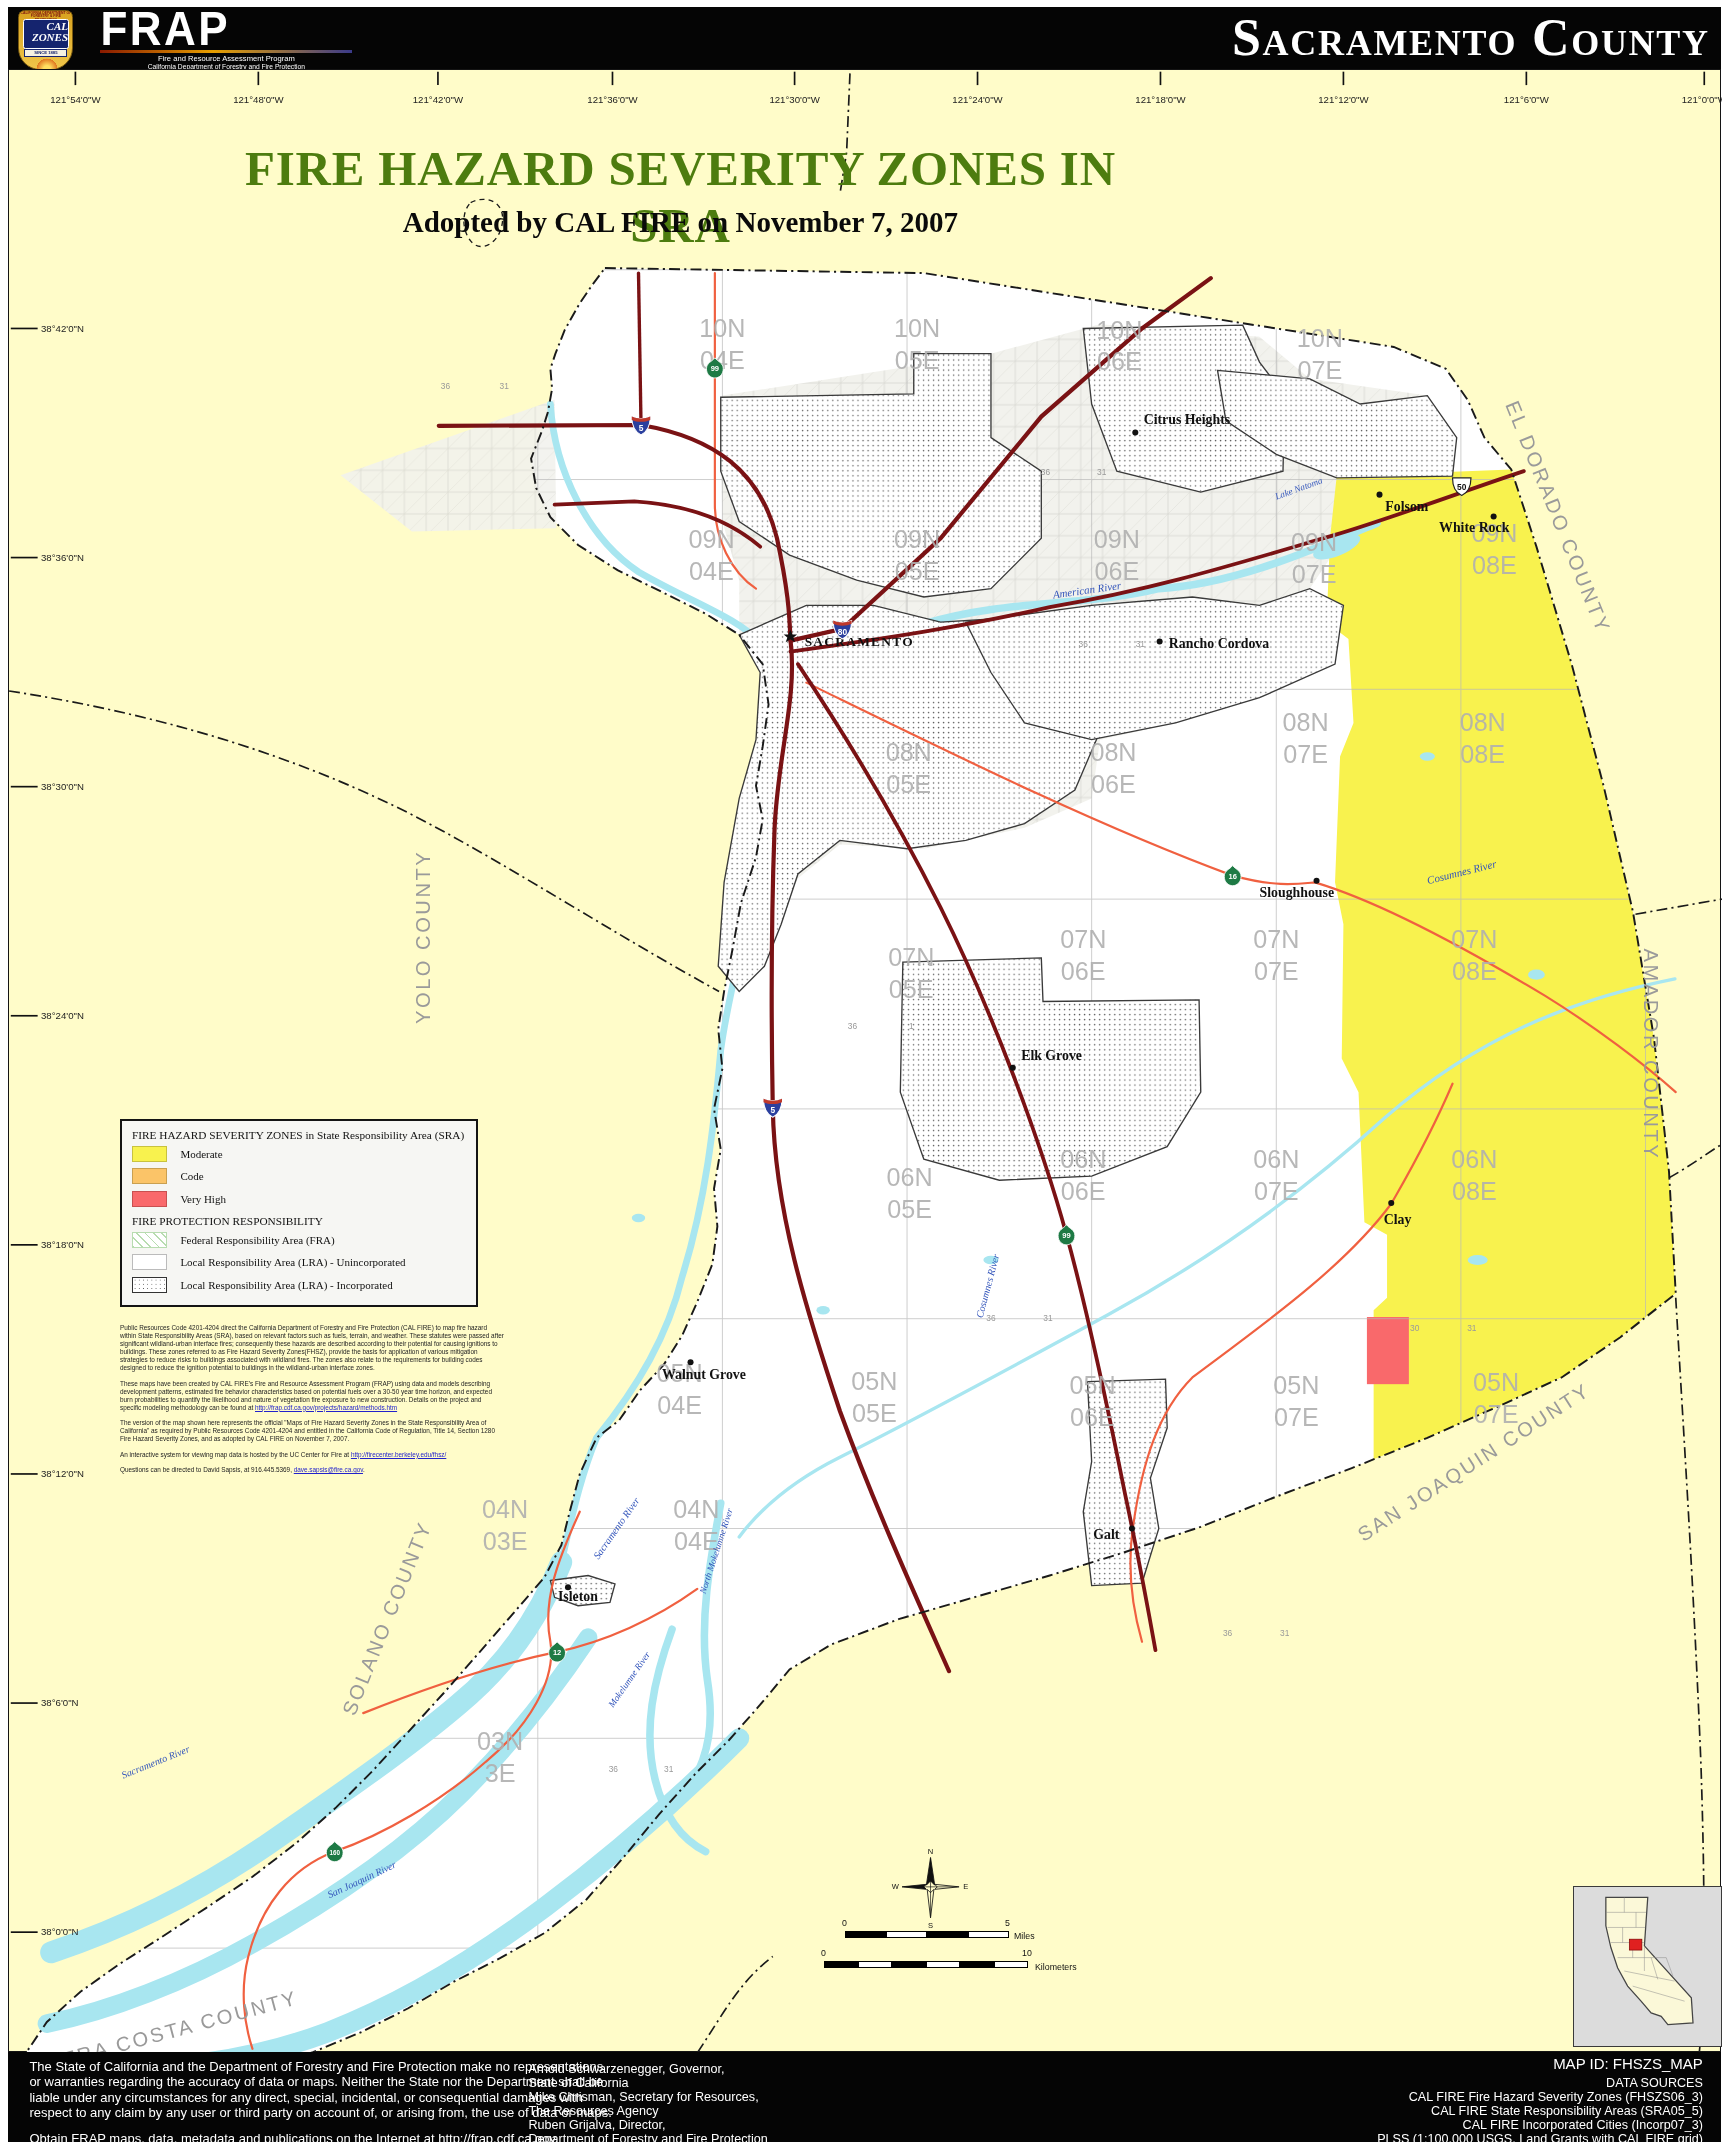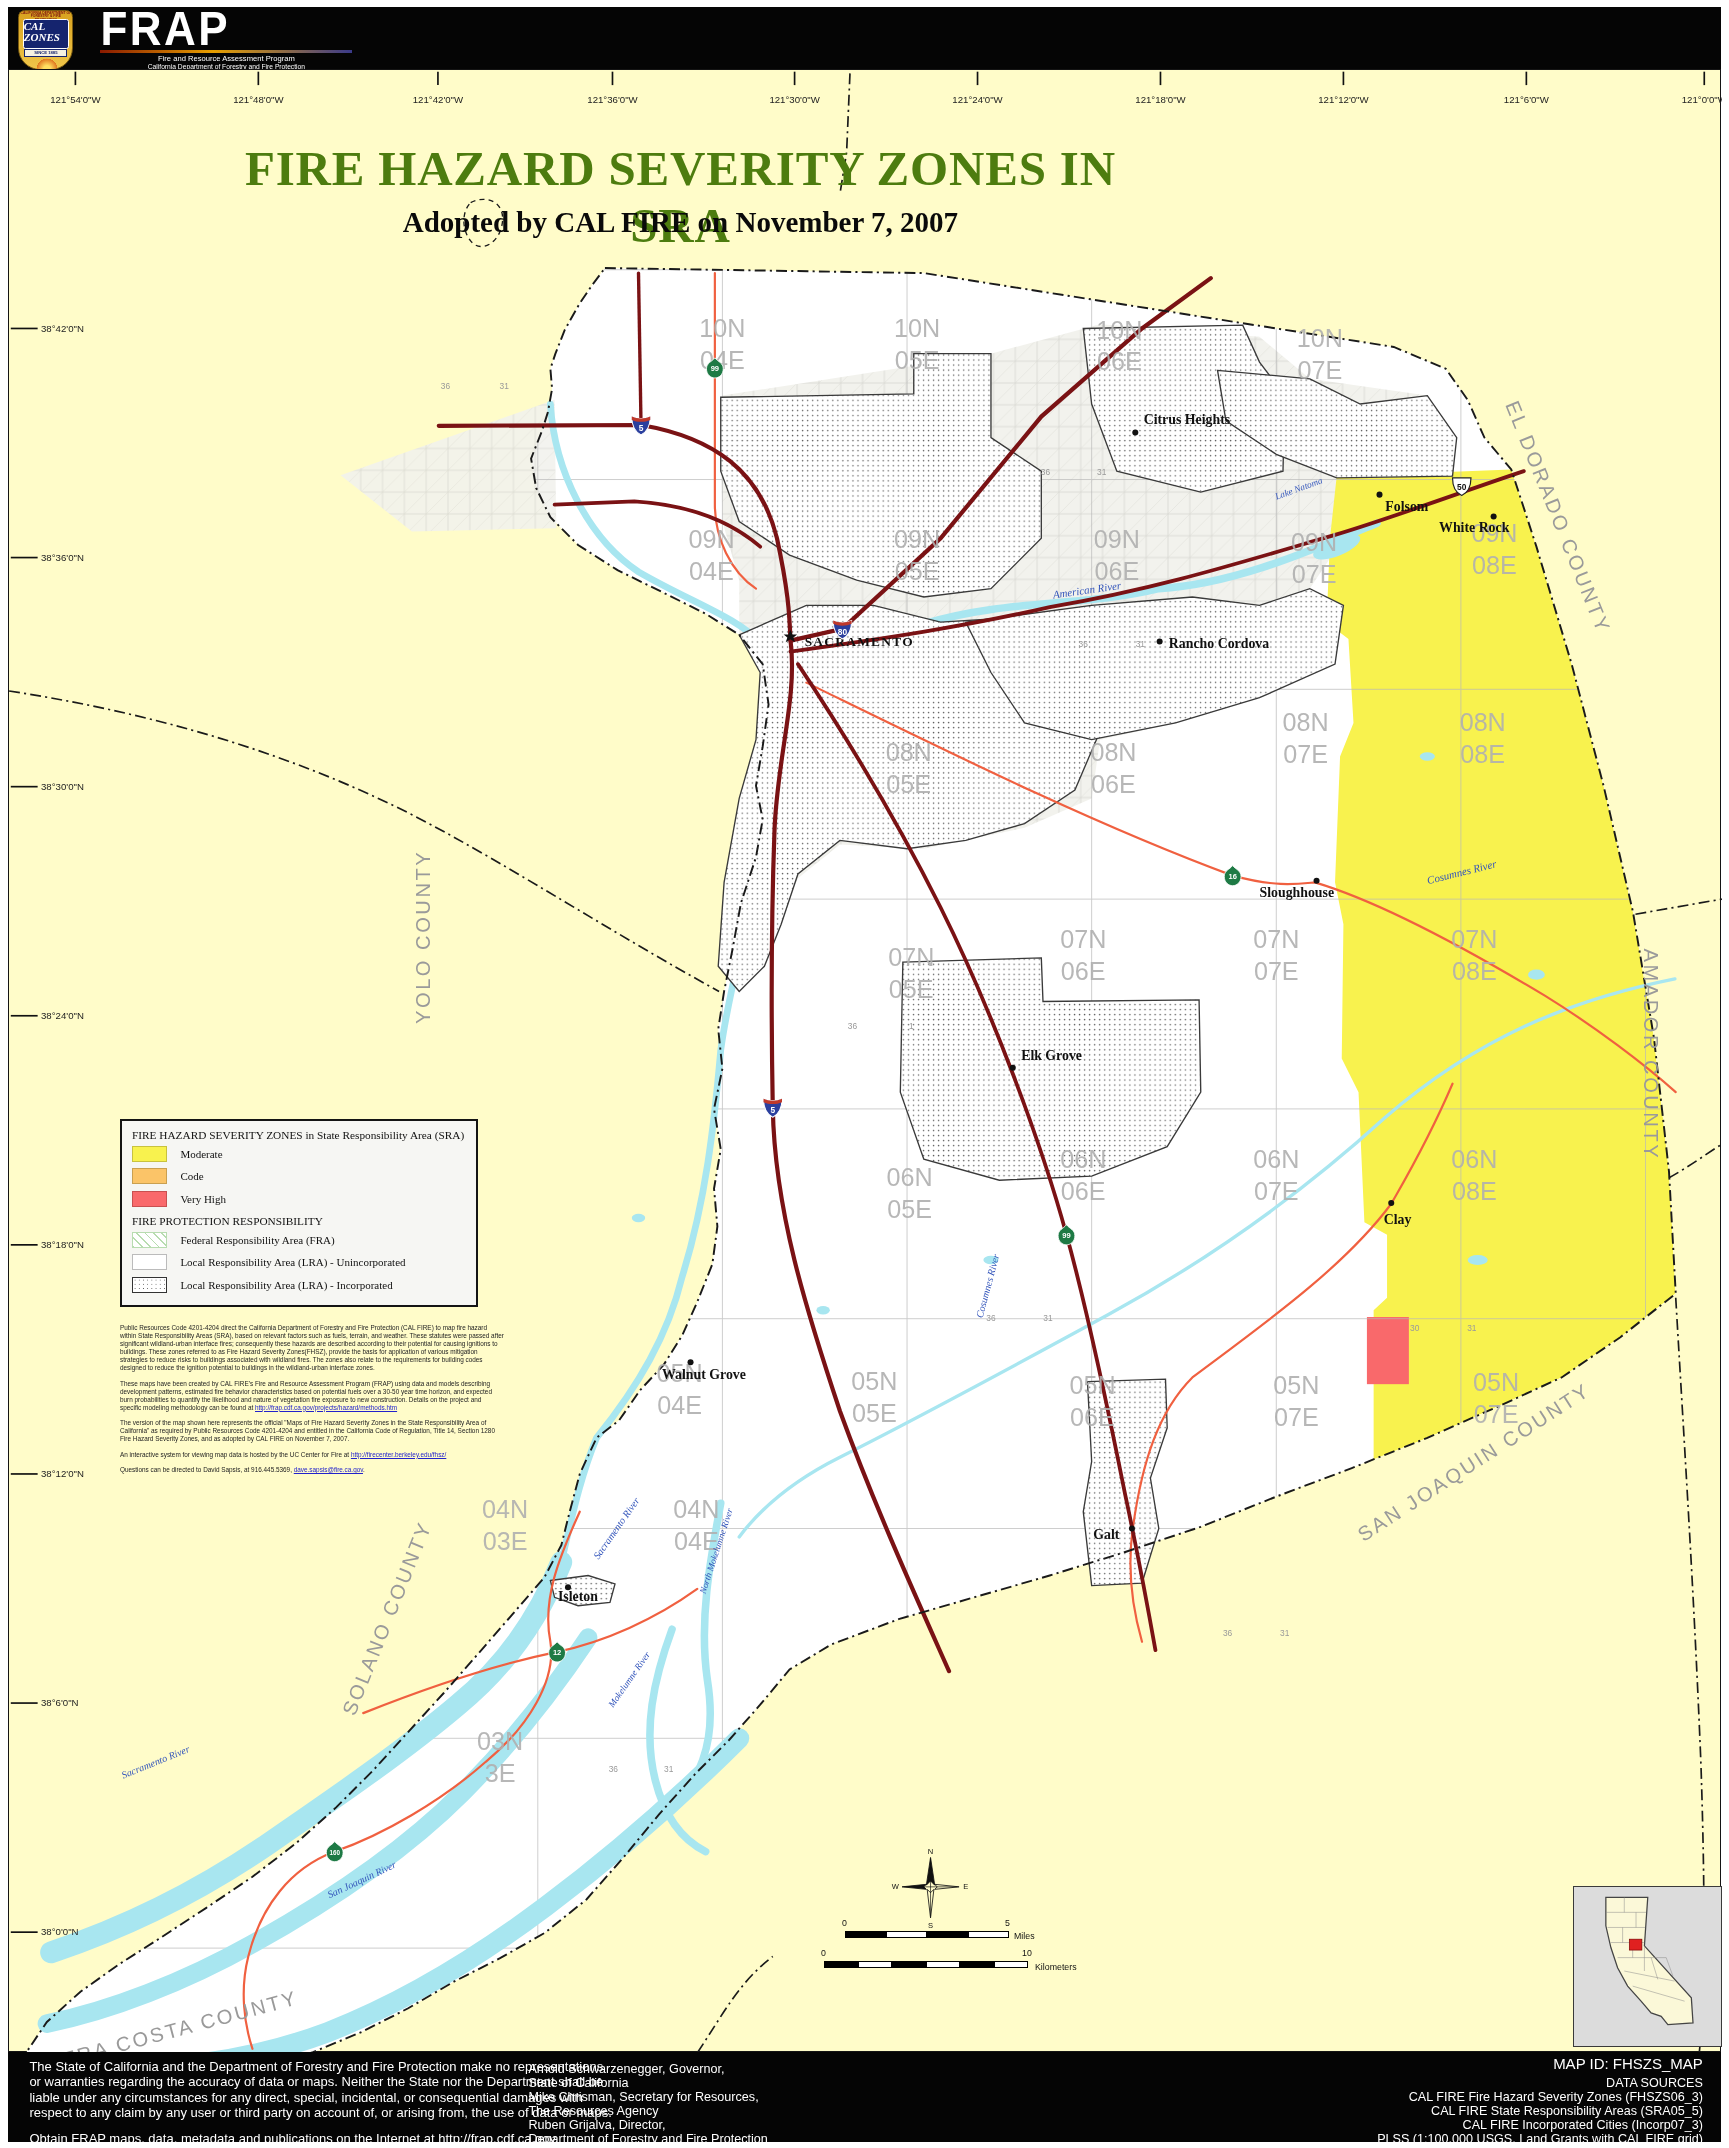--- a/index.html
+++ b/index.html
@@ -1,21 +1,21 @@
 <!DOCTYPE html>
 <html style="font-size:13.4px"><head>
 <meta charset="utf-8">
 <style>
   html,body{margin:0;padding:0;background:#ffffff;}
   .page{position:relative;width:1729px;height:2148px;background:#ffffff;font-family:"Liberation Sans",sans-serif;overflow:hidden;}
   
   .topbar{position:absolute;left:8.4px;top:6.7px;width:1713px;height:62px;background:#050505;}
   .badge{position:absolute;left:10px;top:3.4px;width:55px;height:60px;background:linear-gradient(#d8a21e,#f0c64a);border:1.7px solid #7a5a10;border-radius:6.7px 6.7px 22px 22px;box-sizing:border-box;overflow:hidden;}
   .badge-arc{position:absolute;left:0;top:0.8px;width:100%;font-size:3.4px;color:#7a1010;text-align:center;font-weight:bold;line-height:3.4px;}
-  .badge-band{position:absolute;left:3.4px;top:7.6px;right:3.4px;height:28.5px;background:#15246e;border:0.8px solid #fff;border-radius:2.5px;text-align:left;}
+  .badge-band{position:absolute;left:3.4px;top:7.6px;right:3.4px;height:28.5px;background:#15246e;border:0.8px solid #fff;border-radius:2.5px;text-align:right;}
   .badge-cal{color:#fff;font-style:italic;font-weight:bold;font-family:"Liberation Serif",serif;font-size:11px;line-height:12.6px;display:block;}
   .badge-fire{color:#fff;font-style:italic;font-weight:bold;font-family:"Liberation Serif",serif;font-size:11px;line-height:11px;display:block;}
   .badge-since{position:absolute;left:5px;right:5px;top:38px;background:#f6f2e2;color:#15246e;font-size:4.2px;font-weight:bold;text-align:center;border:0.8px solid #15246e;line-height:5.9px;}
   .badge-sun{position:absolute;left:17px;top:45px;width:22px;height:13.4px;background:radial-gradient(circle at 50% 100%,#ffdf60 20%,#e07820 60%,transparent 62%);}
   .fraplogo{position:absolute;left:92px;top:1.7px;width:285px;height:59px;color:#fff;}
   .frap-word{font-weight:bold;font-size:44px;line-height:42px;letter-spacing:2.5px;font-family:"Liberation Sans",sans-serif;transform:scaleY(1.08);}
   .frap-grad{margin-top:0px;height:2.5px;width:252px;background:linear-gradient(90deg,#8a1a00,#e8a000 45%,#3a3a8a 100%);}
   .frap-sub1{font-size:7.6px;line-height:9.2px;margin-top:0.8px;text-align:center;width:252px;}
   .frap-sub2{font-size:6.7px;line-height:7.6px;text-align:center;width:252px;}
   .county-title{position:absolute;right:11.7px;top:3.4px;color:#ffffff;font-family:"Liberation Serif",serif;font-variant:small-caps;font-size:52px;font-weight:bold;letter-spacing:1.7px;line-height:55px;}
@@ -72,20 +72,21 @@
       </div>
       <div class="badge-since">SINCE 1885</div>
       <div class="badge-sun"></div>
     </div>
     <div class="fraplogo">
       <div class="frap-word">FRAP</div>
       <div class="frap-grad"></div>
       <div class="frap-sub1">Fire and Resource Assessment Program</div>
       <div class="frap-sub2">California Department of Forestry and Fire Protection</div>
     </div>
+    <div class="county-title">Sacramento County</div>
   </div>
 
   <div class="maparea">
     <svg width="1713" height="1983" viewBox="10 82 2041 2363">
       <defs>
         <clipPath id="countyClip">
             <path d="M720,318 L1100,324 L1660,412 L1722,438 L1748,475 L1768,520 L1800,558 L1830,650 L1872,790 L1910,935 L1945,1085 L1970,1235 L1988,1395 L1996,1540 L1930,1592 L1860,1640 L1790,1672 L1700,1712 L1610,1748 L1520,1782 L1430,1818 L1340,1848 L1250,1876 L1160,1902 L1070,1928 L990,1958 L940,1988 L905,2030 L868,2072 L828,2112 L785,2160 L742,2212 L698,2262 L648,2302 L595,2332 L540,2360 L485,2392 L430,2420 L372,2444 L310,2464 L248,2482 L185,2495 L120,2498 L62,2478 L30,2445 L55,2408 L95,2372 L140,2340 L190,2308 L245,2272 L300,2235 L352,2195 L400,2152 L444,2108 L486,2062 L528,2016 L570,1968 L610,1922 L648,1878 L668,1840 L678,1800 L690,1755 L710,1712 L737,1691 L762,1655 L790,1625 L812,1590 L830,1550 L848,1505 L854,1460 L850,1415 L858,1368 L850,1320 L860,1272 L855,1225 L862,1180 L872,1130 L882,1075 L900,1020 L908,975 L900,935 L908,888 L915,838 L908,790 L880,755 L840,730 L790,705 L735,678 L688,648 L655,615 L638,580 L632,545 L645,512 L652,490 L657,462 L655,438 L661,420 L672,392 L690,360 L705,338 Z"></path>
           </clipPath>
         <pattern id="dotpat" width="6" height="6" patternUnits="userSpaceOnUse">
           <rect width="6" height="6" fill="#ffffff"></rect>

